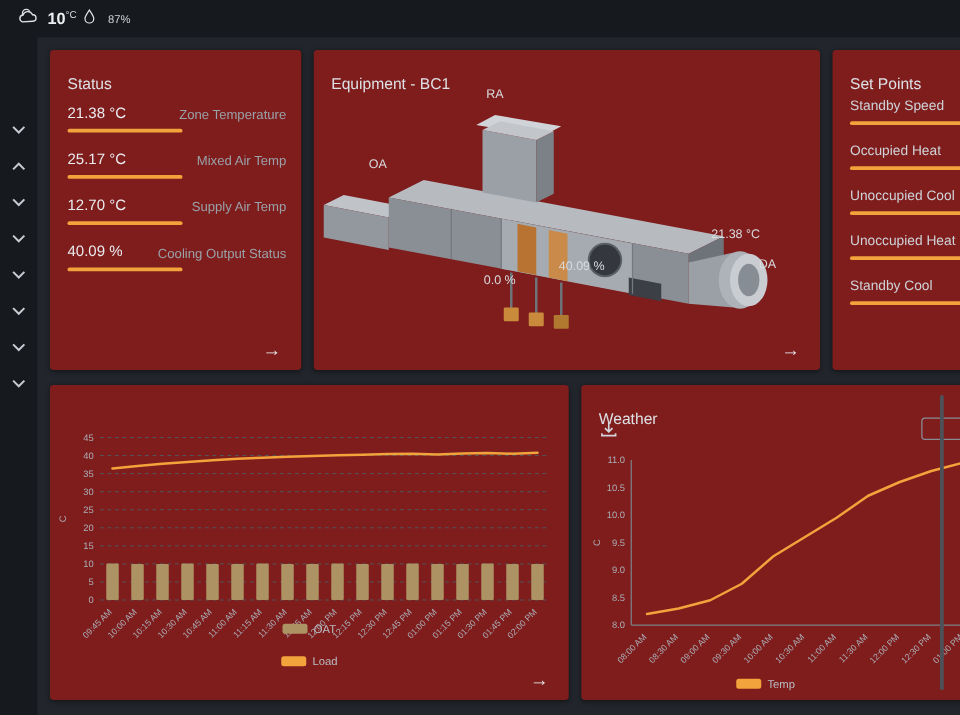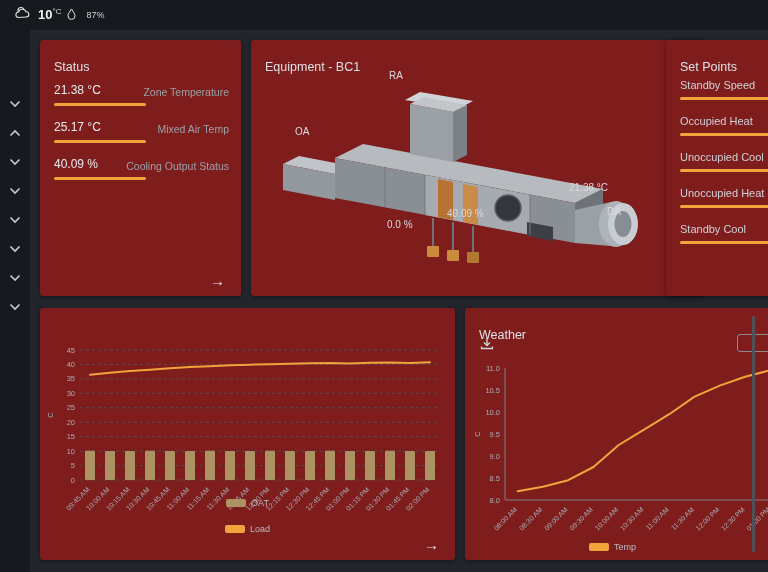--- a/index.html
+++ b/index.html
@@ -21,21 +21,21 @@
   .card .ctitle{position:absolute;left:14px;top:10px;font-size:12.5px;font-weight:500;color:#dde0e4;}
   .more-arrow{position:absolute;right:16px;bottom:8px;font-size:15px;color:#e4e7ea;cursor:pointer;line-height:1;}
   
   .card.status{left:40px;top:40px;width:201px;height:256px;}
   .srows{position:absolute;left:14px;right:12px;top:40px;}
   .srow{position:relative;height:37px;}
   .sval{position:absolute;left:0;top:3px;font-size:12px;color:#e9ebee;}
   .slabel{position:absolute;right:0;top:6px;max-width:112px;text-align:right;font-size:10.5px;color:#9aa1a8;line-height:1.15;}
   .sslider{position:absolute;left:0;top:23px;width:92px;height:3px;background:#f2a33c;border-radius:2px;cursor:pointer;}
   
-  .card.equipment{left:251px;top:40px;width:405px;height:256px;padding-left:48px;}
+  .card.equipment{left:251px;top:40px;width:405px;height:256px;}
   .equip-svg{position:absolute;inset:0;width:100%;height:100%;}
   .eqlabel{position:absolute;font-size:10px;color:#d8dbde;}
   
   .card.setpoints{left:666px;top:40px;width:134px;height:256px;}
   .sprows{position:absolute;left:14px;right:0;top:36px;}
   .sprow{position:relative;height:36px;}
   .splabel{position:absolute;left:0;top:3px;font-size:11px;color:#ced2d7;white-space:nowrap;}
   .spslider{position:absolute;left:0;right:0;top:21px;height:3px;background:#f2a33c;border-radius:2px;cursor:pointer;}
   
   .card.demand{left:40px;top:308px;width:415px;height:252px;}
@@ -122,20 +122,25 @@
     <h2 class="ctitle">Status</h2>
     <div class="srows">
       <div class="srow">
         <div class="sval">21.38 °C</div>
         <div class="slabel">Zone Temperature</div>
         <div class="sslider"></div>
       </div>
       <div class="srow">
         <div class="sval">25.17 °C</div>
         <div class="slabel">Mixed Air Temp</div>
+        <div class="sslider"></div>
+      </div>
+      <div class="srow">
+        <div class="sval">12.70 °C</div>
+        <div class="slabel">Supply Air Temp</div>
         <div class="sslider"></div>
       </div>
       <div class="srow">
         <div class="sval">40.09 %</div>
         <div class="slabel">Cooling Output Status</div>
         <div class="sslider"></div>
       </div>
     </div>
     <span class="more-arrow">→</span>
   </section>

